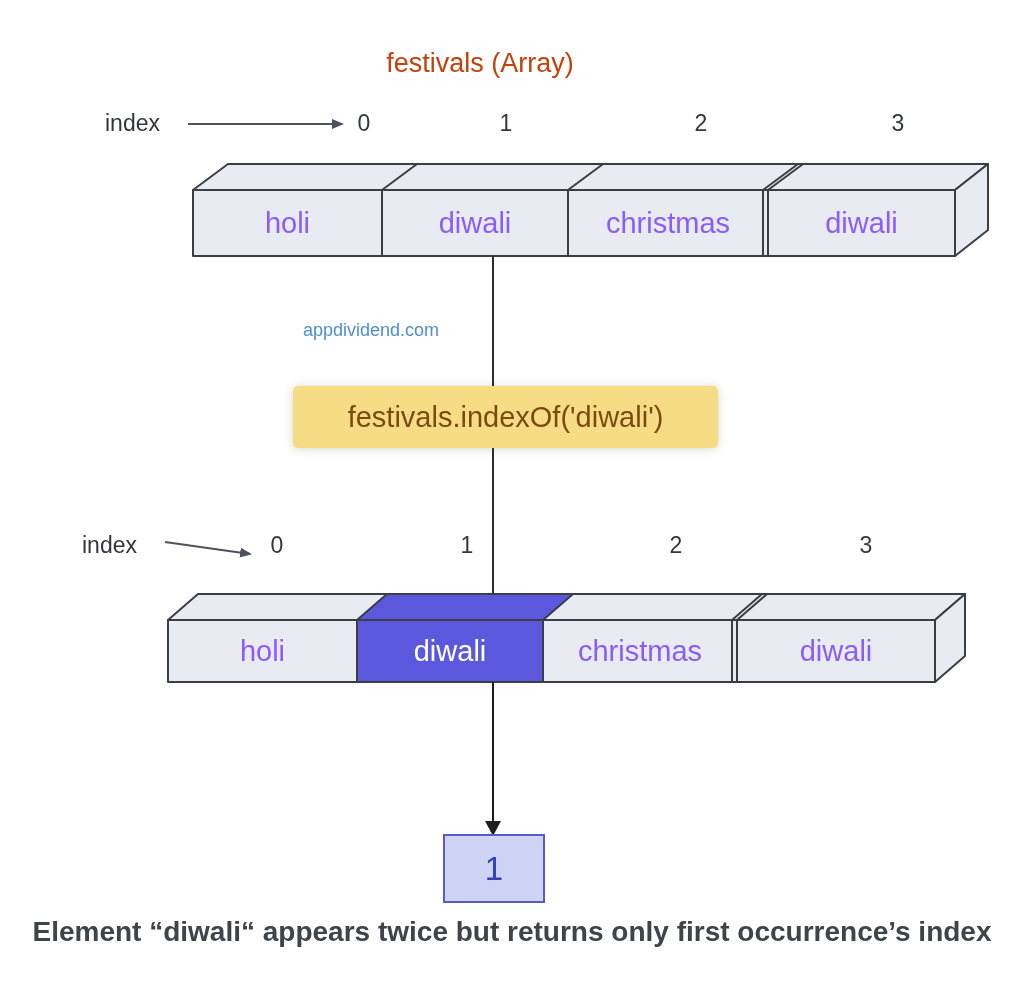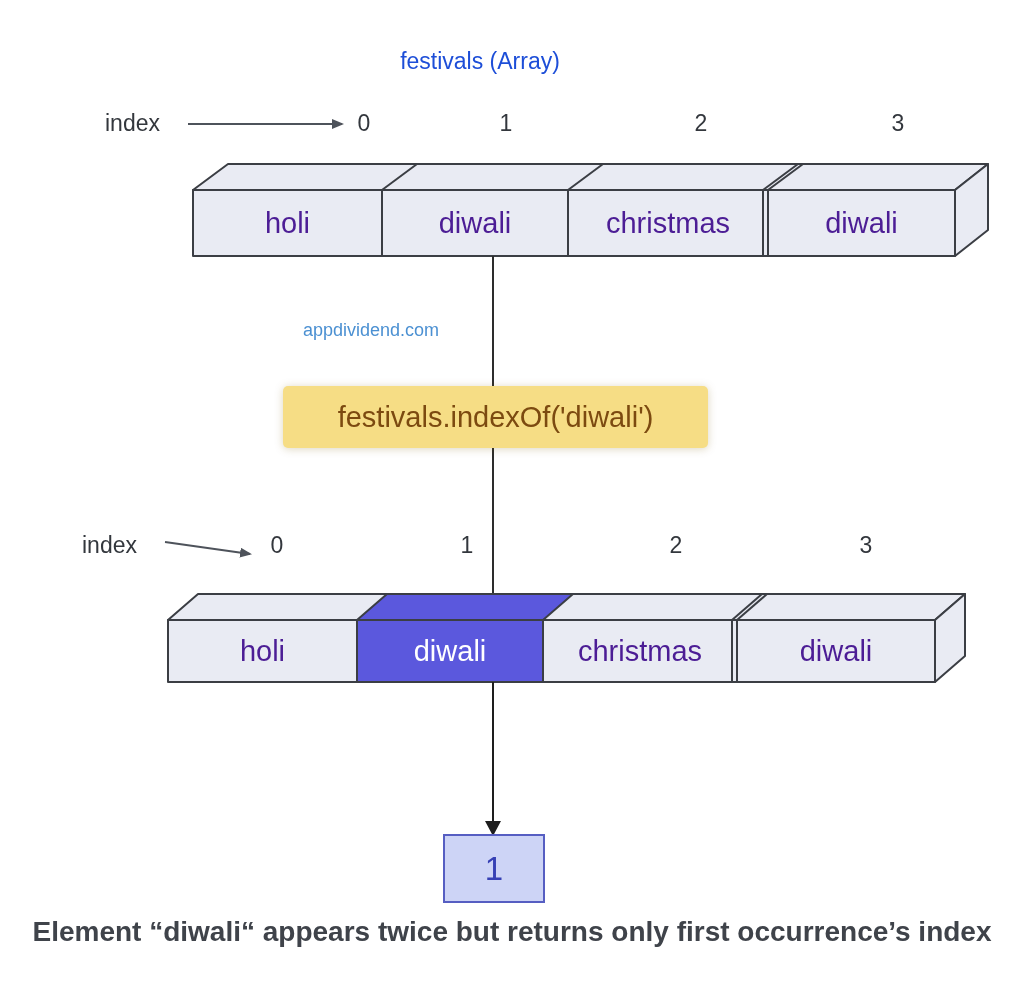--- a/index.html
+++ b/index.html
@@ -2,32 +2,32 @@
 <html><head>
 <meta charset="utf-8">
 <style>
   html,body{margin:0;padding:0;background:#ffffff;}
   #canvas{
     position:relative;width:1024px;height:993px;background:#ffffff;
     font-family:"Liberation Sans","DejaVu Sans",sans-serif;overflow:hidden;
   }
   #shapes{position:absolute;left:0;top:0;z-index:0;}
   .txt{position:absolute;color:#33373d;text-align:center;}
-  .title{font-size:23px;color:#1d4ed8;text-align:center;}
+  .title{font-size:27px;color:#c2410c;text-align:center;}
   .index-label{font-size:23px;color:#33373d;}
   .index-num{font-size:23px;color:#33373d;transform:translateX(-50%);}
   .cell-label{
     position:absolute;height:66px;display:flex;align-items:center;justify-content:center;
-    font-size:29px;color:#4c1d95;z-index:3;
+    font-size:29px;color:#8b5cf6;z-index:3;
   }
   .cell-label.row2{height:62px;}
   .cell-label.hl{color:#ffffff;}
   .watermark{font-size:18px;color:#4b90d2;margin-left:45px;}
   .op-box{
-    position:absolute;left:283px;top:386px;width:425px;height:62px;z-index:2;
+    position:absolute;left:293px;top:386px;width:425px;height:62px;z-index:2;
     background:#f6dd85;border-radius:5px;display:flex;align-items:center;justify-content:center;
     font-size:29px;color:#7c4a10;box-shadow:0 1px 8px rgba(120,90,0,0.25);
   }
   .result-box{
     position:absolute;left:443px;top:834px;width:102px;height:69px;z-index:2;
     background:#cdd4f6;border:2px solid #565ec2;box-sizing:border-box;
     display:flex;align-items:center;justify-content:center;
     font-size:33px;color:#3640b4;
   }
   .caption{

